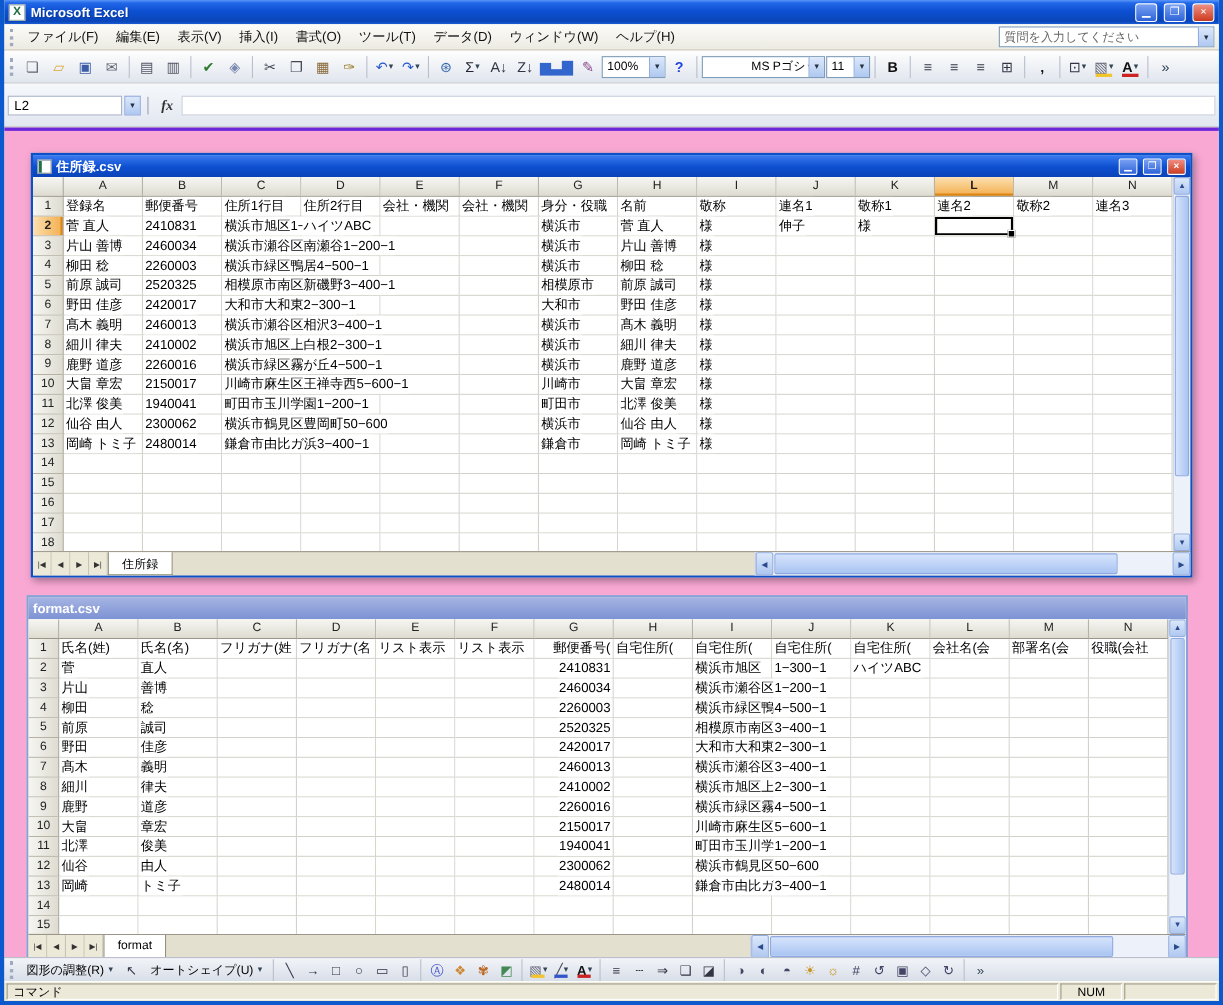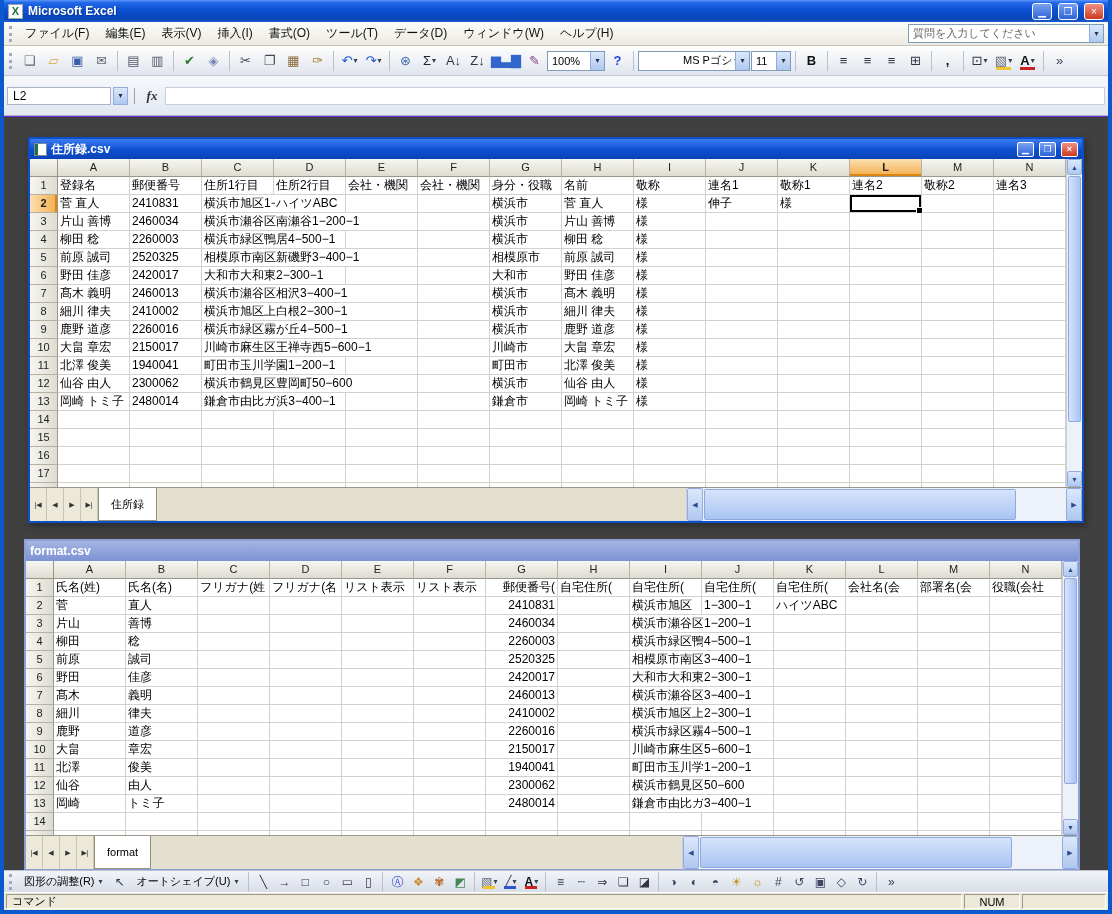--- a/index.html
+++ b/index.html
@@ -52,21 +52,21 @@
   .namebox { width:104px; height:18px; background:#fff; border:1px solid #A9B4C8; font-size:12px;
              display:flex; align-items:center; padding-left:5px; }
   .nbdd { width:15px; height:18px; background:linear-gradient(#DCE8FB,#AFC8F0); border:1px solid #93ACE0;
           display:flex; align-items:center; justify-content:center; font-size:8px; color:#234; }
   .fsep { width:1px; height:16px; background:#98A2B4; margin:0 4px; }
   .fx { width:22px; text-align:center; font-family:"Liberation Serif","DejaVu Serif",serif;
         font-style:italic; font-weight:bold; font-size:13px; color:#333; }
   .ffield { flex:1; height:18px; background:#fff; border:1px solid #C8CEDA; }
 
   
-  .mdi { flex:1; position:relative; overflow:hidden; background:#404040; border-top:1px solid #6d28d9; }
+  .mdi { flex:1; position:relative; overflow:hidden; background:#f9a8d4; border-top:3px solid #6d28d9; }
 
   .xlwin { position:absolute; background:#ECE9D8; }
   .win1 { left:24px; top:20px; width:1056px; height:386px; border:2px solid #0C50C8;
           box-shadow:2px 3px 7px rgba(0,0,0,.35); }
   .win2 { left:20px; top:422px; width:1056px; height:332px; border:2px solid #8CA0D8; }
   .wtitle { height:20px; display:flex; align-items:center; gap:4px; padding:0 4px;
             font-size:12px; font-weight:bold; color:#fff; }
   .win1 .wtitle { background:linear-gradient(180deg,#3B7BF0,#0D4ED0 55%,#0A43B8); }
   .win2 .wtitle { background:linear-gradient(180deg,#A5B4E2,#7D92D4); }
   .wicon { width:13px; height:13px; background:#fff; border:1px solid #789; flex:none;
@@ -102,21 +102,21 @@
 
   
   .vscroll { width:16px; flex:none; background:#EDF2FA; border-left:1px solid #C8CFDA;
              display:flex; flex-direction:column; }
   .sbtn { width:100%; height:16px; flex:none; display:flex; align-items:center; justify-content:center;
           font-size:7px; color:#2A4A8C; background:linear-gradient(#DCE8FB,#AFC8F0);
           border:1px solid #93ACE0; border-radius:2px; }
   .vthumb { height:75%; margin:1px; background:linear-gradient(90deg,#D6E4FB,#A9C4F2);
             border:1px solid #8FA8E0; border-radius:2px; }
   .vtrack { flex:1; }
-  .tabbar { height:34px; flex:none; display:flex; align-items:stretch; background:#E4E0D0;
+  .tabbar { height:22px; flex:none; display:flex; align-items:stretch; background:#E4E0D0;
             border-top:1px solid #9A978A; font-size:11px; }
   .tnav { width:17px; flex:none; display:flex; align-items:center; justify-content:center;
           font-size:7px; color:#333; background:#ECE9D8; border-right:1px solid #C8C4B4; }
   .sheettab { padding:0 12px; background:#fff; border:1px solid #94917F; border-top:none;
               display:flex; align-items:center; white-space:nowrap; }
   .tabfill { flex:1; }
   .hscroll { width:396px; flex:none; display:flex; background:#EDF2FA; border-left:1px solid #C8CFDA; }
   .hscroll .sbtn { width:16px; height:100%; }
   .htrack { flex:1; display:flex; }
   .hthumb { width:86%; margin:1px; background:linear-gradient(#D6E4FB,#A9C4F2);

